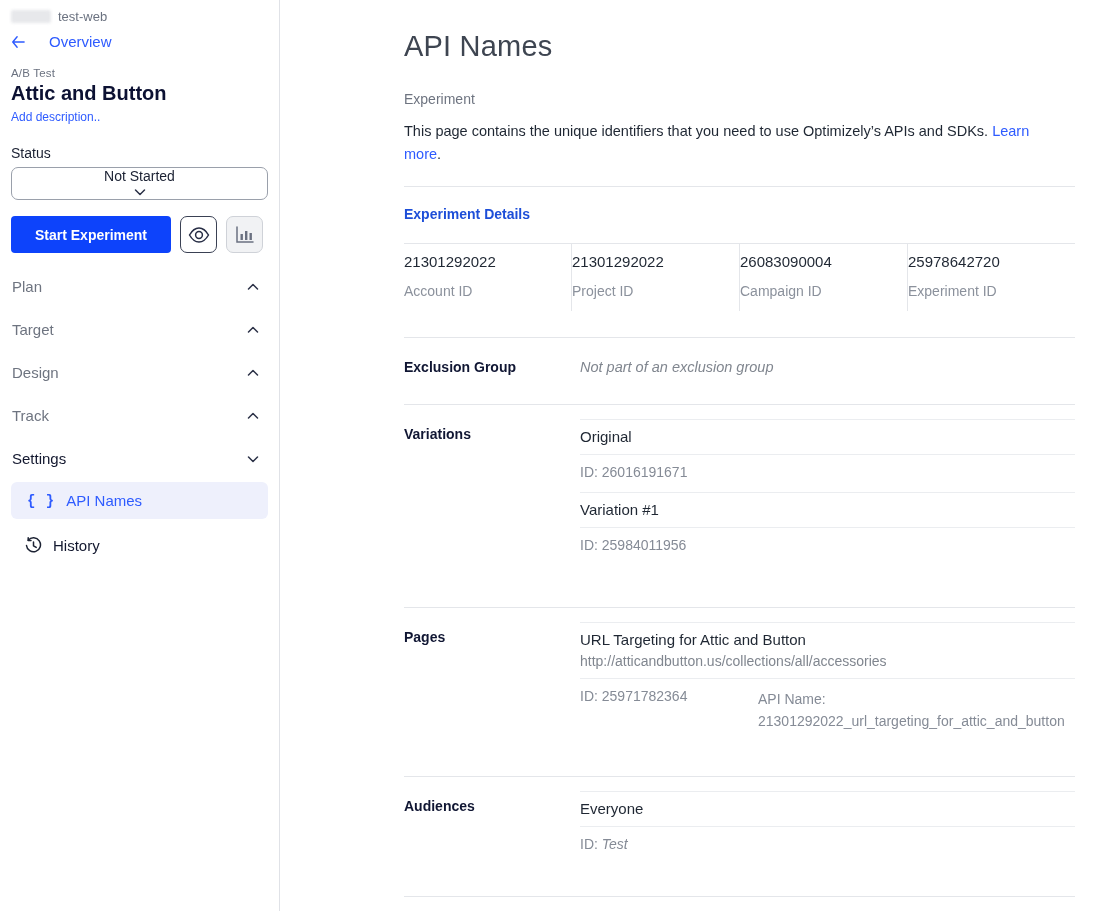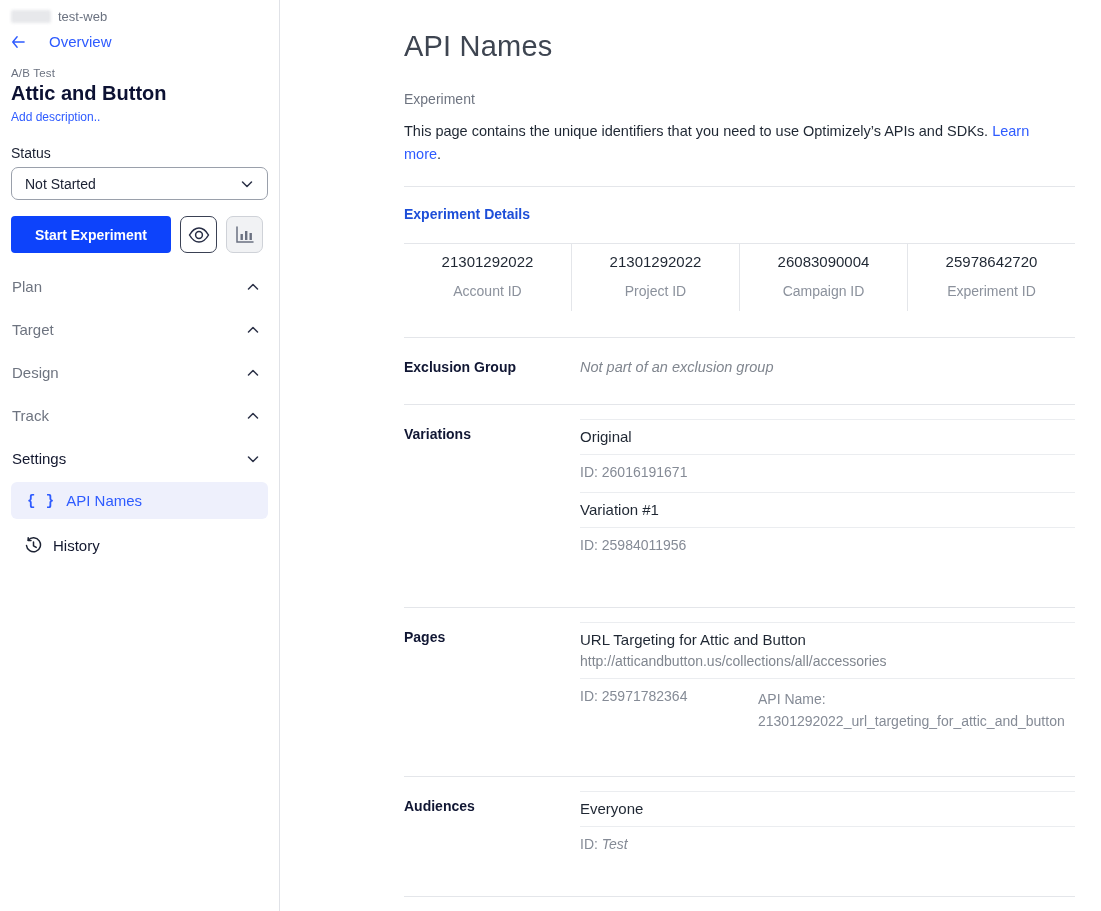--- a/index.html
+++ b/index.html
@@ -16,21 +16,21 @@
   .proj-name { font-size: 13px; color: #6b7280; }
   .overview { display: flex; align-items: center; gap: 24px; margin-top: 9px;
     color: #2e5bff; font-size: 15px; text-decoration: none; cursor: pointer; width: max-content; }
   .exp-type { margin-top: 17px; font-size: 11.5px; color: #6b7280; letter-spacing: .2px; }
   .exp-name { margin-top: 3px; font-size: 20px; font-weight: 700; color: #0c1133; }
   .add-desc { display: block; margin-top: 5px; font-size: 12px; color: #2e5bff;
     text-decoration: none; cursor: pointer; width: max-content; }
   .status-label { margin-top: 21px; font-size: 14px; color: #1a2032; }
   .status-select { margin-top: 6px; height: 33px; border: 1px solid #9aa0ab; border-radius: 7px;
     display: flex; align-items: center; justify-content: space-between; padding: 0 13px;
-    font-size: 14px; color: #1a2032; background: #fff; cursor: pointer; }
+    font-size: 14px; color: #1a2032; background: #fff; cursor: pointer; flex-direction: column; }
   .action-row { margin-top: 16px; display: flex; gap: 9px; }
   .start-btn { width: 160px; height: 37px; background: #0d43fb; color: #ffffff;
     border: none; border-radius: 4px; font-size: 14px; font-weight: 600;
     font-family: "Liberation Sans", sans-serif; cursor: pointer; }
   .icon-btn { width: 37px; height: 37px; border-radius: 7px; display: flex;
     align-items: center; justify-content: center; cursor: pointer; background: #fff; }
   .icon-btn.eye { border: 1px solid #3a4154; }
   .icon-btn.chart { border: 1px solid #cfd2d8; background: #f1f2f4; }
 
   .nav { margin-top: 12px; }
@@ -57,21 +57,21 @@
   .subtitle { margin-top: 28px; font-size: 14px; color: #6e7480; }
   .desc { margin-top: 13px; font-size: 14.5px; line-height: 23px; color: #1f2733;
     max-width: 660px; }
   .desc a { color: #2e5bff; text-decoration: none; cursor: pointer; }
 
   .divider { border: none; border-top: 1px solid #e4e6ea; height: 0; }
   .d1 { margin-top: 20px; }
 
   .details-heading { margin-top: 19px; font-size: 14px; font-weight: 700; color: #1d4ed8; }
   .details-table { margin-top: 21px; border-top: 1px solid #e4e6ea; display: flex; }
-  .details-col { flex: 1; text-align: center; padding: 9px 0 12px; }
+  .details-col { flex: 1; text-align: left; padding: 9px 0 12px; }
   .details-col + .details-col { border-left: 1px solid #e4e6ea; }
   .details-value { font-size: 15px; color: #1f2733; }
   .details-label { margin-top: 13px; font-size: 14px; color: #8b919c; }
 
   .section { border-top: 1px solid #e4e6ea; display: flex; padding: 14px 0 0; }
   .section.excl { margin-top: 26px; padding-bottom: 28px; }
   .section-label { width: 176px; min-width: 176px; font-size: 14px; font-weight: 700;
     color: #101633; padding-top: 7px; }
   .section-value { flex: 1; }
   .italic-muted { font-style: italic; color: #80868f; font-size: 14.5px; padding-top: 7px;

